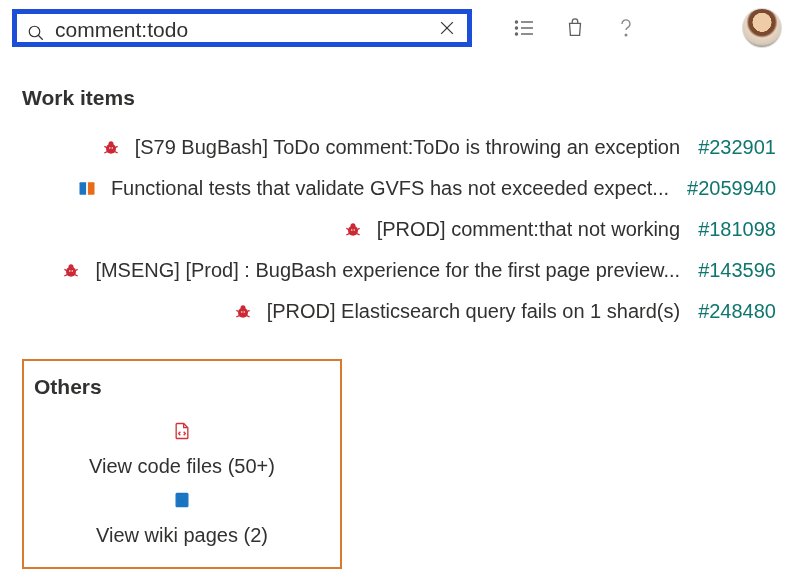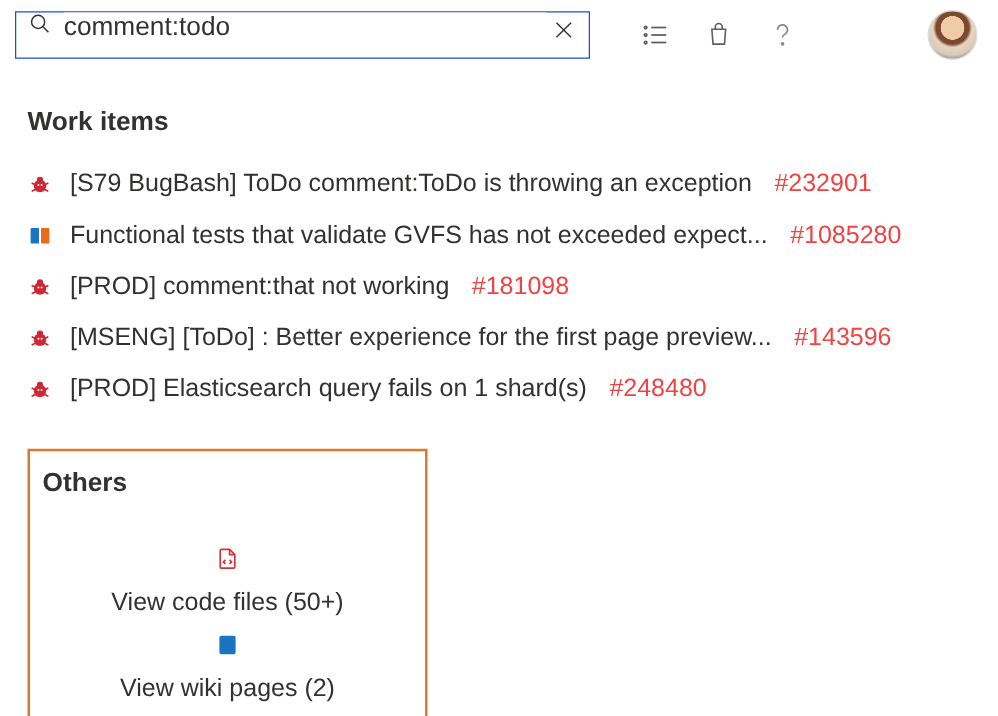--- a/index.html
+++ b/index.html
@@ -11,23 +11,23 @@
     overflow: hidden;
   }
   .topbar {
     display: flex;
     align-items: center;
     padding: 8px 10px 8px 12px;
     gap: 8px;
   }
   .search-box {
     display: flex;
-    align-items: flex-start;
+    align-items: flex-end;
     flex: 0 0 460px;
-    border: 1px solid #1d4ed8;
+    border: 5px solid #1d4ed8;
     height: 38px;
     padding: 0 6px 0 10px;
     background: #fff;
   }
   .search-box .sicon {
     color: #333;
     margin-right: 10px;
     display: flex;
   }
   .search-box input {
@@ -74,43 +74,44 @@
     color: #323130;
     margin: 20px 0 18px 0;
   }
   .item-list { list-style: none; }
   .item {
     display: flex;
     align-items: center;
     padding: 8px 0 10px 0;
     cursor: pointer;
     gap: 14px;
+    justify-content: flex-end;
   }
   .item .wi-icon { flex: 0 0 20px; display: flex; justify-content: center; }
   .item .wi-text {
     font-size: 20px;
     color: #323130;
     white-space: nowrap;
     overflow: hidden;
     text-overflow: ellipsis;
     max-width: 640px;
   }
   .item .wi-id {
     font-size: 20px;
-    color: #ef4444;
+    color: #0f766e;
     margin-left: 4px;
   }
   .others-box {
     border: 2px solid #d97b2e;
     width: 320px;
     padding: 14px 10px 14px 10px;
     margin-top: 26px;
   }
   .others-box .section-heading {
-    margin: 0 0 32px 0;
+    margin: 0 0 16px 0;
   }
   .others-item {
     display: flex;
     align-items: center;
     gap: 14px;
     padding: 6px 0;
     cursor: pointer;
     flex-direction: column;
   }
   .others-item .oi-icon { flex: 0 0 20px; display: flex; justify-content: center; }
@@ -186,21 +187,21 @@
       </li>
       <li class="item">
     <span class="wi-icon">
           <svg width="20" height="20" viewBox="0 0 24 24">
       <rect x="3" y="4" width="8.5" height="15" rx="1" fill="#1b74c1"></rect>
       <rect x="12.5" y="4" width="8.5" height="15" rx="1" fill="#e86c18"></rect>
       <rect x="11" y="4" width="2" height="15" fill="#fff"></rect>
     </svg>
         </span>
     <span class="wi-text">Functional tests that validate GVFS has not exceeded expect...</span>
-    <span class="wi-id">#1085280</span>
+    <span class="wi-id">#2059940</span>
       </li>
       <li class="item">
     <span class="wi-icon">
           <svg width="20" height="20" viewBox="0 0 24 24">
       <circle cx="12" cy="13" r="6" fill="#cc2936"></circle>
       <circle cx="12" cy="7" r="3" fill="#cc2936"></circle>
       <line x1="4" y1="10" x2="8" y2="12" stroke="#cc2936" stroke-width="1.6"></line>
       <line x1="20" y1="10" x2="16" y2="12" stroke="#cc2936" stroke-width="1.6"></line>
       <line x1="4" y1="18" x2="8" y2="16" stroke="#cc2936" stroke-width="1.6"></line>
       <line x1="20" y1="18" x2="16" y2="16" stroke="#cc2936" stroke-width="1.6"></line>
@@ -217,21 +218,21 @@
       <circle cx="12" cy="13" r="6" fill="#cc2936"></circle>
       <circle cx="12" cy="7" r="3" fill="#cc2936"></circle>
       <line x1="4" y1="10" x2="8" y2="12" stroke="#cc2936" stroke-width="1.6"></line>
       <line x1="20" y1="10" x2="16" y2="12" stroke="#cc2936" stroke-width="1.6"></line>
       <line x1="4" y1="18" x2="8" y2="16" stroke="#cc2936" stroke-width="1.6"></line>
       <line x1="20" y1="18" x2="16" y2="16" stroke="#cc2936" stroke-width="1.6"></line>
       <circle cx="10.5" cy="12" r="0.9" fill="#fff"></circle>
             <circle cx="13.5" cy="12" r="0.9" fill="#fff"></circle>
     </svg>
         </span>
-    <span class="wi-text">[MSENG] [ToDo] : Better experience for the first page preview...</span>
+    <span class="wi-text">[MSENG] [Prod] : BugBash experience for the first page preview...</span>
     <span class="wi-id">#143596</span>
       </li>
       <li class="item">
     <span class="wi-icon">
           <svg width="20" height="20" viewBox="0 0 24 24">
       <circle cx="12" cy="13" r="6" fill="#cc2936"></circle>
       <circle cx="12" cy="7" r="3" fill="#cc2936"></circle>
       <line x1="4" y1="10" x2="8" y2="12" stroke="#cc2936" stroke-width="1.6"></line>
       <line x1="20" y1="10" x2="16" y2="12" stroke="#cc2936" stroke-width="1.6"></line>
       <line x1="4" y1="18" x2="8" y2="16" stroke="#cc2936" stroke-width="1.6"></line>

